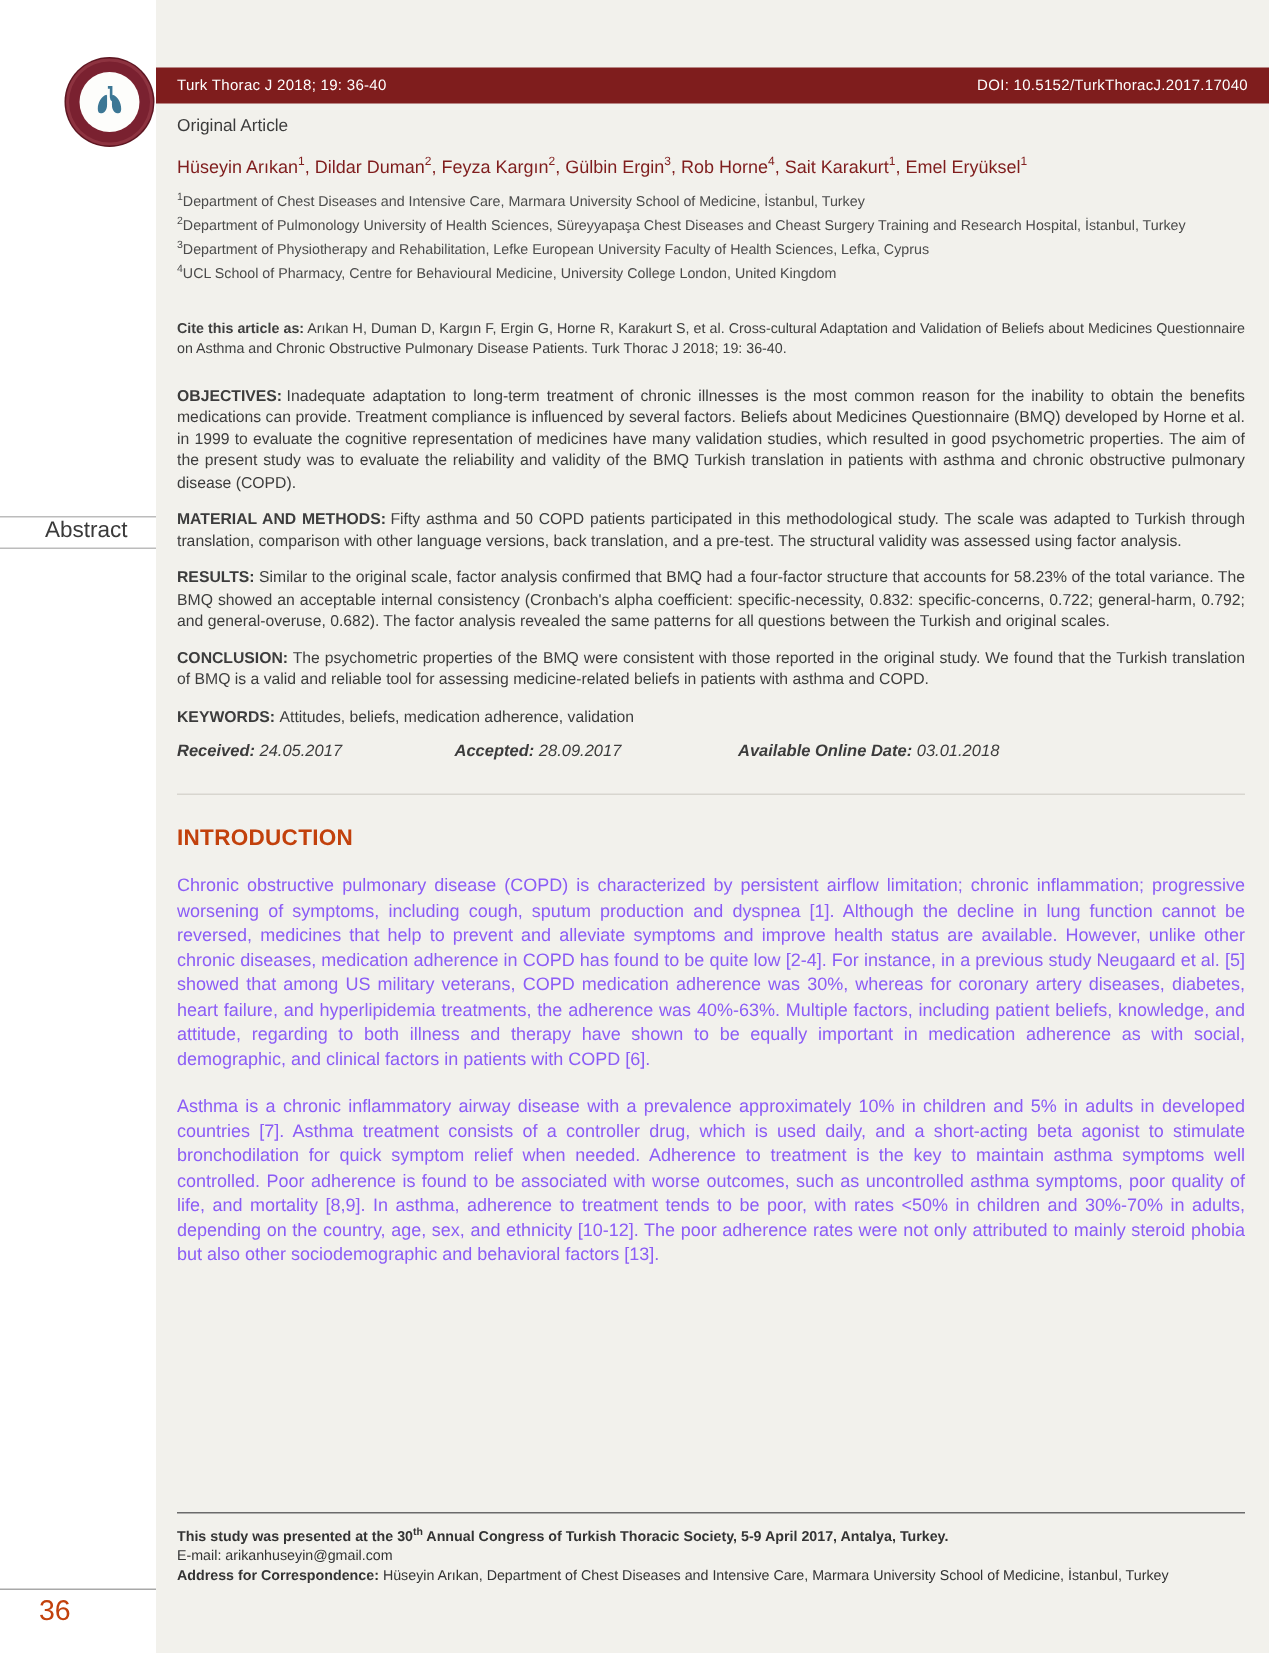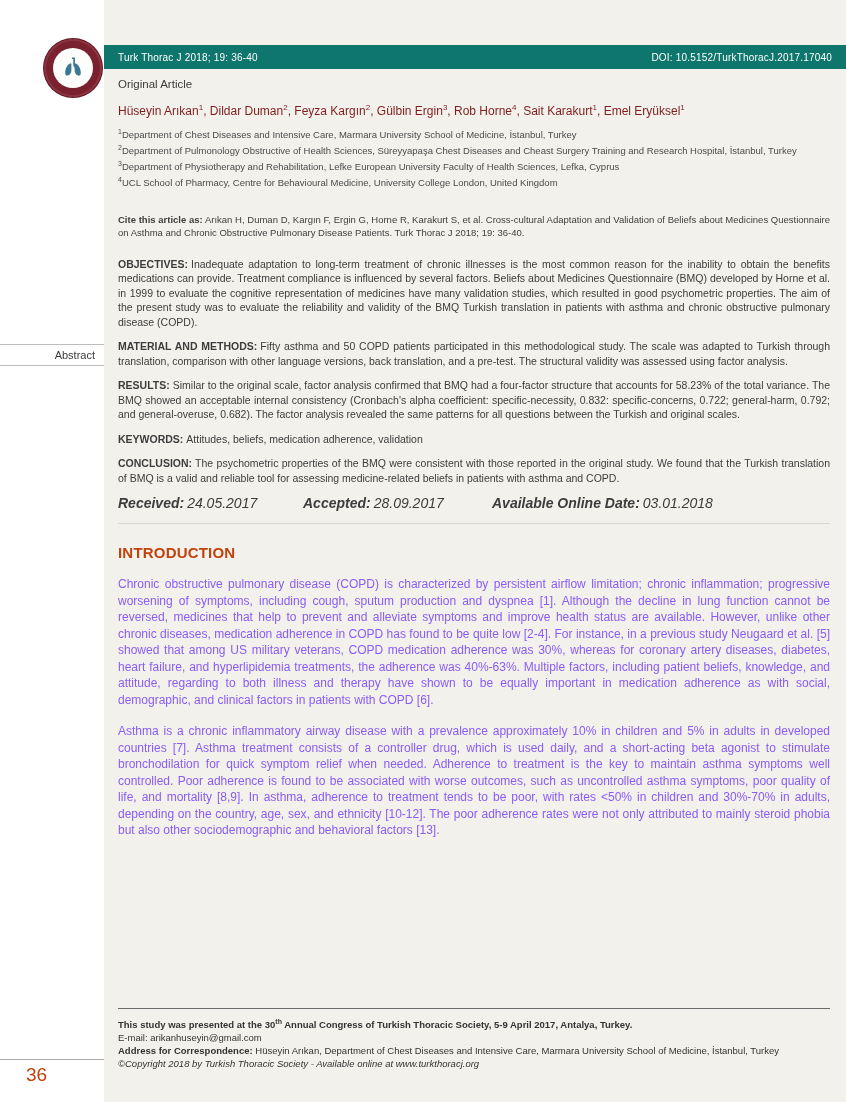--- a/index.html
+++ b/index.html
@@ -14,21 +14,21 @@
   
   .content-col {
     position:absolute; left:104px; top:0; width:742px; height:1102px;
     background:#f2f1ec; box-sizing:border-box;
     padding:69px 16px 0 14px;
   }
 
   
   .header-bar {
     position:absolute; left:0; top:45px; width:742px; height:24px;
-    background:#0f766e; color:#ffffff;
+    background:#7f1d1d; color:#ffffff;
     display:flex; justify-content:space-between; align-items:center;
     padding:0 14px; box-sizing:border-box;
     font-size:10px; letter-spacing:0.2px;
   }
 
   .article-type { margin-top:9px; font-size:11.5px; color:#3b3b3b; }
 
   .title {
     margin:9px 0 0; font-size:23px; line-height:29px; font-weight:400;
     color:#3e3e3e; max-width:605px; letter-spacing:0.1px;
@@ -36,25 +36,25 @@
 
   .authors { margin-top:13px; font-size:12px; color:#7f1d1d; }
   .authors sup { font-size:8px; }
 
   .affiliations { margin-top:7px; font-size:9.5px; line-height:13px; color:#4b4b4b; }
   .aff sup { font-size:7px; }
 
   .cite { margin-top:23px; font-size:9.5px; line-height:13.5px; color:#3e3e3e; text-align:justify; }
   .cite b { font-weight:700; }
 
-  .abstract { margin-top:17px; padding-bottom:12px; border-bottom:1px solid #d8d6cf; }
+  .abstract { margin-top:17px; padding-bottom:22px; border-bottom:1px solid #d8d6cf; }
   .abs-p { margin:0 0 10px; font-size:10.5px; line-height:14.5px; text-align:justify; color:#3c3c3c; }
   .abs-label { font-weight:700; margin-right:3px; }
 
-  .dates { display:flex; font-size:14px; color:#3c3c3c; margin-top:4px; }
+  .dates { display:flex; font-size:11px; color:#3c3c3c; margin-top:4px; }
   .date-item-0 { width:185px; }
   .date-item-1 { width:189px; }
   .dl { font-weight:700; font-style:italic; margin-right:3px; }
   .dv { font-style:italic; }
 
   .intro-heading { margin:20px 0 0; font-size:15px; font-weight:700; color:#c2410c; letter-spacing:0.2px; }
   .intro-p { margin:15px 0 0; font-size:12px; line-height:16.5px; text-align:justify; color:#8b5cf6; }
 
   .footer-box {
     position:absolute; left:14px; right:16px; top:1008px;
@@ -64,23 +64,23 @@
   .f-line { margin:0; }
   .f-bold { font-weight:700; }
   .f-bold sup { font-size:7px; }
   .f-italic { font-style:italic; }
   .f-line b { font-weight:700; }
 
   
   .abstract-tab {
     position:absolute; left:0; top:344px; width:104px; height:22px;
     background:#ffffff; border-top:1px solid #bcbcbc; border-bottom:1px solid #bcbcbc;
-    display:flex; align-items:center; justify-content:flex-end;
-    padding-right:9px; box-sizing:border-box;
-    font-size:11px; color:#3a3a3a;
+    display:flex; align-items:flex-start; justify-content:flex-end;
+    padding-right:19px; box-sizing:border-box;
+    font-size:15px; color:#3a3a3a;
   }
 
   
   .logo {
     position:absolute; left:44px; top:39px; width:58px; height:58px;
     border-radius:50%; background:#7a2130;
     display:flex; align-items:center; justify-content:center;
     box-shadow:0 0 0 1px #5e1722, inset 0 0 0 2px #8d3340;
   }
   .logo-inner {
@@ -103,52 +103,51 @@
 
   <div class="article-type">Original Article</div>
 
 
   <div class="authors">
     <span class="author"><span>Hüseyin Arıkan</span><sup>1</sup><span>, </span></span><span class="author"><span>Dildar Duman</span><sup>2</sup><span>, </span></span><span class="author"><span>Feyza Kargın</span><sup>2</sup><span>, </span></span><span class="author"><span>Gülbin Ergin</span><sup>3</sup><span>, </span></span><span class="author"><span>Rob Horne</span><sup>4</sup><span>, </span></span><span class="author"><span>Sait Karakurt</span><sup>1</sup><span>, </span></span><span class="author"><span>Emel Eryüksel</span><sup>1</sup></span>
   </div>
 
   <div class="affiliations">
     <div class="aff"><sup>1</sup><span>Department of Chest Diseases and Intensive Care, Marmara University School of Medicine, İstanbul, Turkey</span></div>
-    <div class="aff"><sup>2</sup><span>Department of Pulmonology Obstructive of Health Sciences, Süreyyapaşa Chest Diseases and Cheast Surgery Training and Research Hospital, İstanbul, Turkey</span></div>
+    <div class="aff"><sup>2</sup><span>Department of Pulmonology University of Health Sciences, Süreyyapaşa Chest Diseases and Cheast Surgery Training and Research Hospital, İstanbul, Turkey</span></div>
     <div class="aff"><sup>3</sup><span>Department of Physiotherapy and Rehabilitation, Lefke European University Faculty of Health Sciences, Lefka, Cyprus</span></div>
     <div class="aff"><sup>4</sup><span>UCL School of Pharmacy, Centre for Behavioural Medicine, University College London, United Kingdom</span></div>
   </div>
 
   <div class="cite">
     <b>Cite this article as:</b>
     <span>Arıkan H, Duman D, Kargın F, Ergin G, Horne R, Karakurt S, et al. Cross-cultural Adaptation and Validation of Beliefs about Medicines Questionnaire on Asthma and Chronic Obstructive Pulmonary Disease Patients. Turk Thorac J 2018; 19: 36-40.</span>
   </div>
 
   <div class="abstract">
     <p class="abs-p"><span class="abs-label">OBJECTIVES:</span><span>Inadequate adaptation to long-term treatment of chronic illnesses is the most common reason for the inability to obtain the benefits medications can provide. Treatment compliance is influenced by several factors. Beliefs about Medicines Questionnaire (BMQ) developed by Horne et al. in 1999 to evaluate the cognitive representation of medicines have many validation studies, which resulted in good psychometric properties. The aim of the present study was to evaluate the reliability and validity of the BMQ Turkish translation in patients with asthma and chronic obstructive pulmonary disease (COPD).</span></p>
     <p class="abs-p"><span class="abs-label">MATERIAL AND METHODS:</span><span>Fifty asthma and 50 COPD patients participated in this methodological study. The scale was adapted to Turkish through translation, comparison with other language versions, back translation, and a pre-test. The structural validity was assessed using factor analysis.</span></p>
     <p class="abs-p"><span class="abs-label">RESULTS:</span><span>Similar to the original scale, factor analysis confirmed that BMQ had a four-factor structure that accounts for 58.23% of the total variance. The BMQ showed an acceptable internal consistency (Cronbach's alpha coefficient: specific-necessity, 0.832: specific-concerns, 0.722; general-harm, 0.792; and general-overuse, 0.682). The factor analysis revealed the same patterns for all questions between the Turkish and original scales.</span></p>
+    <p class="abs-p"><span class="abs-label">CONCLUSION:</span><span>The psychometric properties of the BMQ were consistent with those reported in the original study. We found that the Turkish translation of BMQ is a valid and reliable tool for assessing medicine-related beliefs in patients with asthma and COPD.</span></p>
     <p class="abs-p"><span class="abs-label">KEYWORDS:</span><span>Attitudes, beliefs, medication adherence, validation</span></p>
-    <p class="abs-p"><span class="abs-label">CONCLUSION:</span><span>The psychometric properties of the BMQ were consistent with those reported in the original study. We found that the Turkish translation of BMQ is a valid and reliable tool for assessing medicine-related beliefs in patients with asthma and COPD.</span></p>
     <div class="dates">
       <div class="date-item-0"><span class="dl">Received:</span><span class="dv">24.05.2017</span></div>
       <div class="date-item-1"><span class="dl">Accepted:</span><span class="dv">28.09.2017</span></div>
       <div class="date-item-2"><span class="dl">Available Online Date:</span><span class="dv">03.01.2018</span></div>
     </div>
   </div>
 
   <h2 class="intro-heading">INTRODUCTION</h2>
   <p class="intro-p">Chronic obstructive pulmonary disease (COPD) is characterized by persistent airflow limitation; chronic inflammation; progressive worsening of symptoms, including cough, sputum production and dyspnea [1]. Although the decline in lung function cannot be reversed, medicines that help to prevent and alleviate symptoms and improve health status are available. However, unlike other chronic diseases, medication adherence in COPD has found to be quite low [2-4]. For instance, in a previous study Neugaard et al. [5] showed that among US military veterans, COPD medication adherence was 30%, whereas for coronary artery diseases, diabetes, heart failure, and hyperlipidemia treatments, the adherence was 40%-63%. Multiple factors, including patient beliefs, knowledge, and attitude, regarding to both illness and therapy have shown to be equally important in medication adherence as with social, demographic, and clinical factors in patients with COPD [6].</p>
   <p class="intro-p">Asthma is a chronic inflammatory airway disease with a prevalence approximately 10% in children and 5% in adults in developed countries [7]. Asthma treatment consists of a controller drug, which is used daily, and a short-acting beta agonist to stimulate bronchodilation for quick symptom relief when needed. Adherence to treatment is the key to maintain asthma symptoms well controlled. Poor adherence is found to be associated with worse outcomes, such as uncontrolled asthma symptoms, poor quality of life, and mortality [8,9]. In asthma, adherence to treatment tends to be poor, with rates &lt;50% in children and 30%-70% in adults, depending on the country, age, sex, and ethnicity [10-12]. The poor adherence rates were not only attributed to mainly steroid phobia but also other sociodemographic and behavioral factors [13].</p>
 
   <div class="footer-box">
     <div class="f-line f-bold"><span>This study was presented at the 30</span><sup>th</sup><span> Annual Congress of Turkish Thoracic Society, 5-9 April 2017, Antalya, Turkey.</span></div>
     <div class="f-line">E-mail: arikanhuseyin@gmail.com</div>
     <div class="f-line"><b>Address for Correspondence:</b> <span>Hüseyin Arıkan, Department of Chest Diseases and Intensive Care, Marmara University School of Medicine, İstanbul, Turkey</span></div>
-    <div class="f-line f-italic">©Copyright 2018 by Turkish Thoracic Society - Available online at www.turkthoracj.org</div>
   </div>
 
 </div>
 
 <div class="abstract-tab">
   <span>Abstract</span>
 </div>
 
 <div class="logo">
   <div class="logo-inner">

